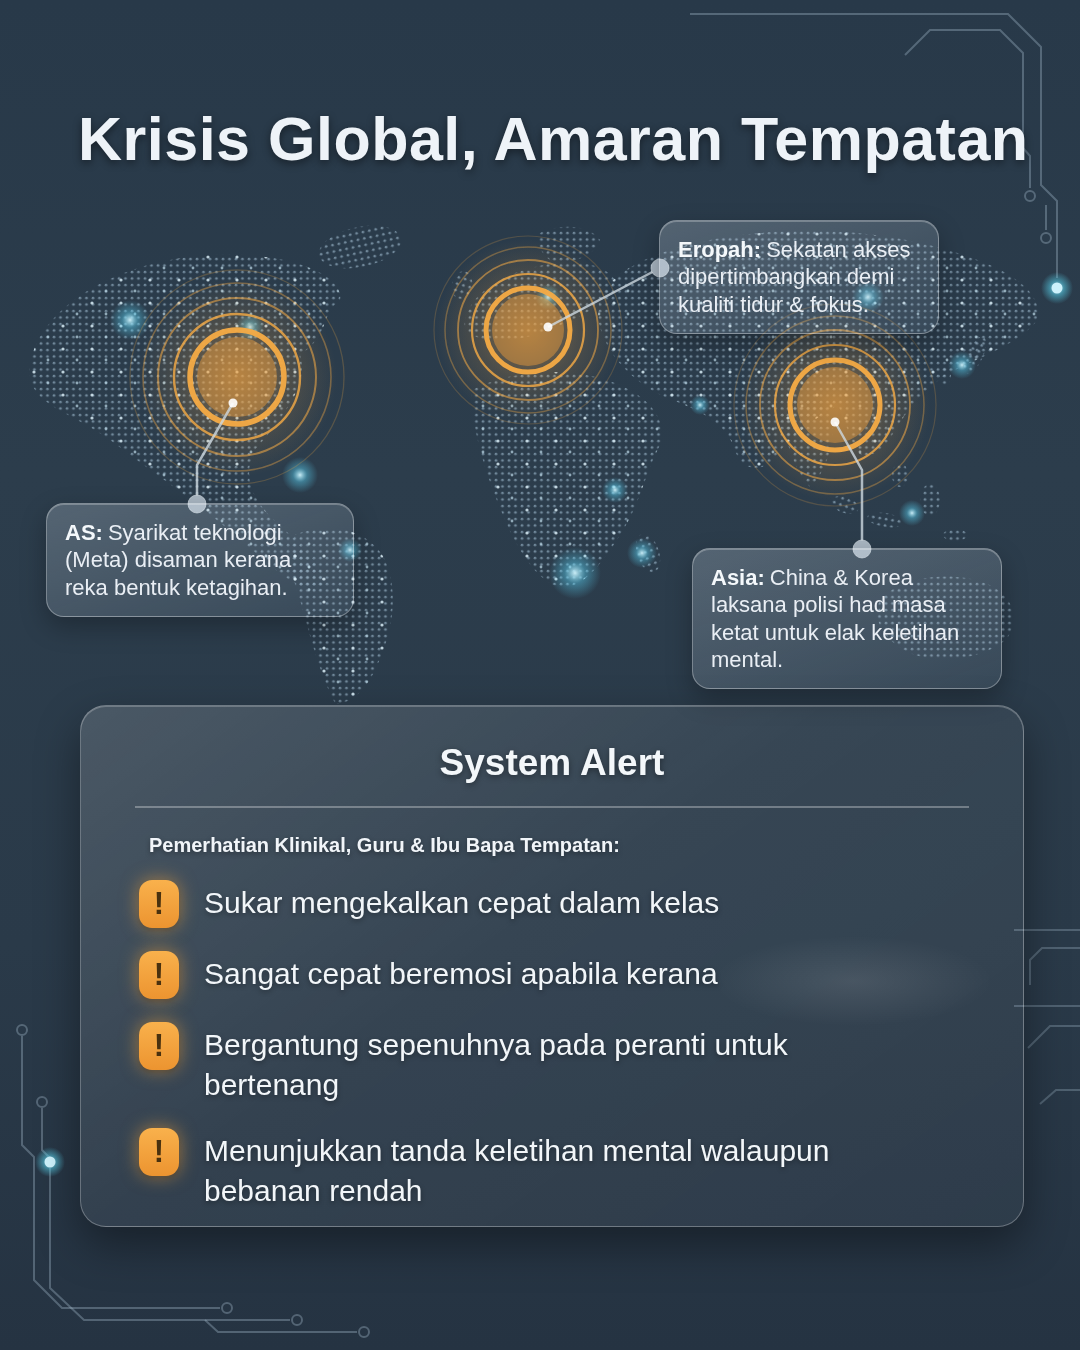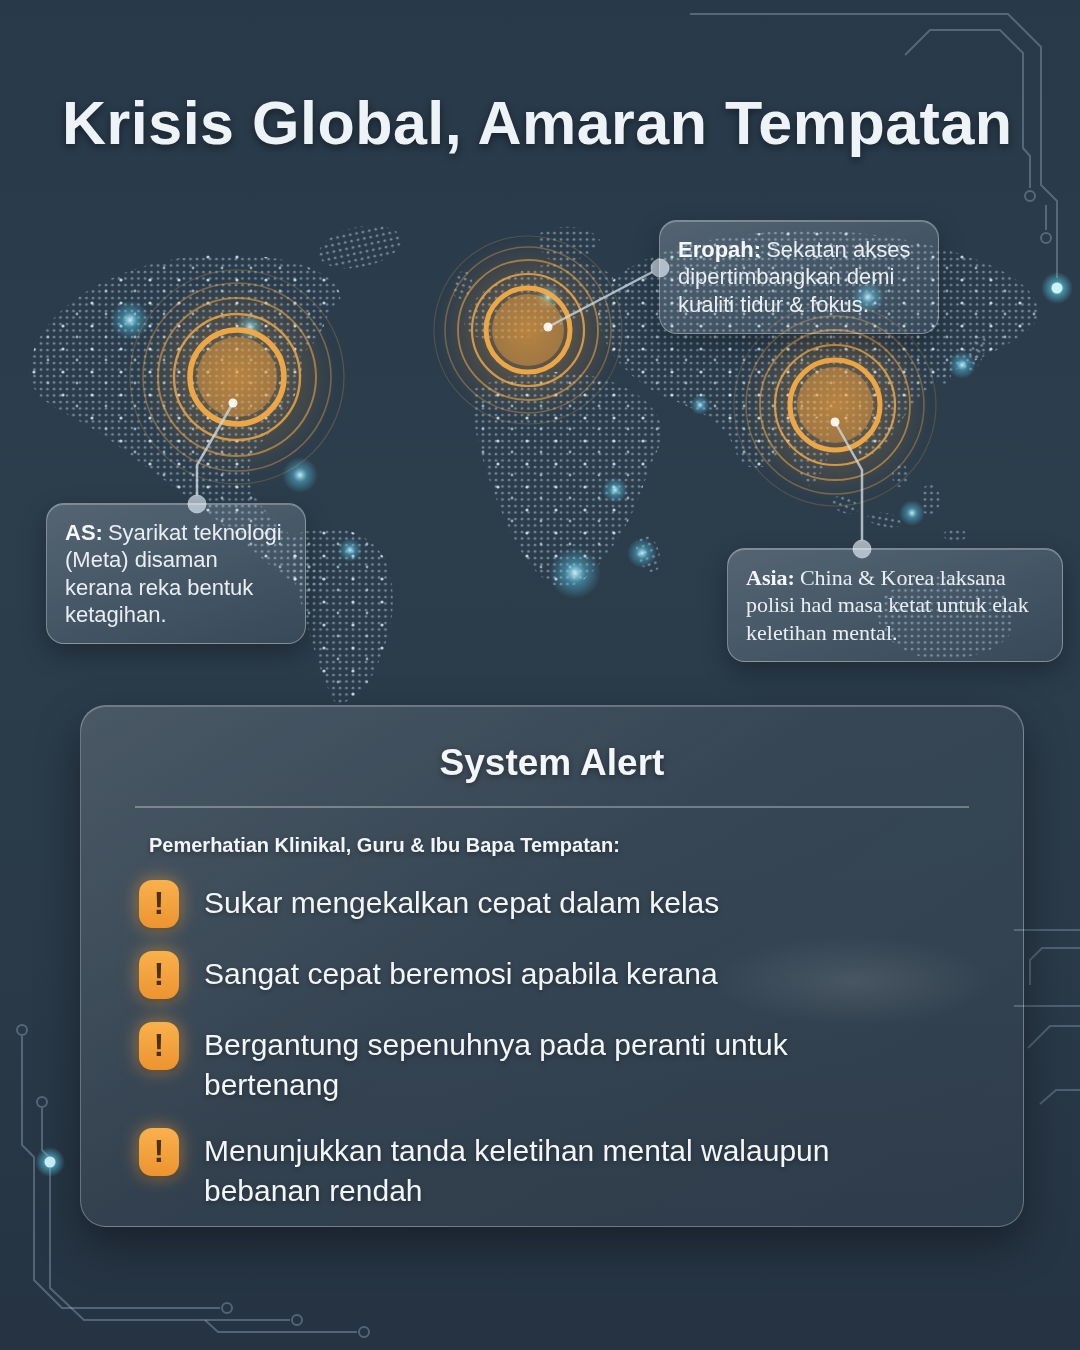--- a/index.html
+++ b/index.html
@@ -4,36 +4,36 @@
 <style>
   html,body{margin:0;padding:0;background:#1f2d3a;}
   .stage{
     position:relative;width:1080px;height:1350px;overflow:hidden;
     background:linear-gradient(180deg,#283949 0%,#2c3d4c 35%,#2a3a49 70%,#253342 100%);
     font-family:"Liberation Sans","DejaVu Sans",sans-serif;color:#eef3f7;
   }
   svg{position:absolute;left:0;top:0;}
   #map-svg{top:205px;}
   .title{
-    position:absolute;left:62px;top:88px;width:960px;margin:0;
+    position:absolute;left:62px;top:88px;width:960px;margin:16px;
     font-size:61px;font-weight:700;letter-spacing:.5px;color:#eef3f8;
     text-shadow:0 3px 8px rgba(0,0,0,.45);
   }
   .callout{
     position:absolute;box-sizing:border-box;padding:15px 18px;
     background:linear-gradient(160deg,rgba(215,228,240,.24),rgba(150,172,192,.12));
     border:1px solid rgba(255,255,255,.32);border-radius:18px;
     box-shadow:0 10px 26px rgba(0,0,0,.28), inset 0 1px 0 rgba(255,255,255,.25);
     font-size:22px;line-height:1.24;color:#e9eef4;
   }
   .callout p{margin:0;}
   .callout strong{font-weight:700;color:#f4f8fb;margin-right:5px;margin-top:16px;}
   .callout-eropah{left:659px;top:220px;width:280px;}
-  .callout-as{left:46px;top:503px;width:260px;}
-  .callout-asia{left:727px;top:548px;width:336px;font-family:Liberation Serif, serif;}
+  .callout-as{left:46px;top:503px;width:308px;}
+  .callout-asia{left:692px;top:548px;width:310px;}
   .alert-panel{
     position:absolute;left:80px;top:705px;width:944px;height:522px;box-sizing:border-box;
     border-radius:26px;
     background:linear-gradient(145deg,rgba(255,255,255,.15),rgba(255,255,255,.06) 45%,rgba(255,255,255,.035));
     border:1.5px solid rgba(255,255,255,.28);
     box-shadow:0 18px 44px rgba(0,0,0,.38), inset 0 1px 0 rgba(255,255,255,.22);
   }
   .alert-panel::after{
     content:"";position:absolute;right:30px;top:230px;width:280px;height:90px;border-radius:50%;
     background:radial-gradient(closest-side,rgba(255,255,255,.10),rgba(255,255,255,0));pointer-events:none;

